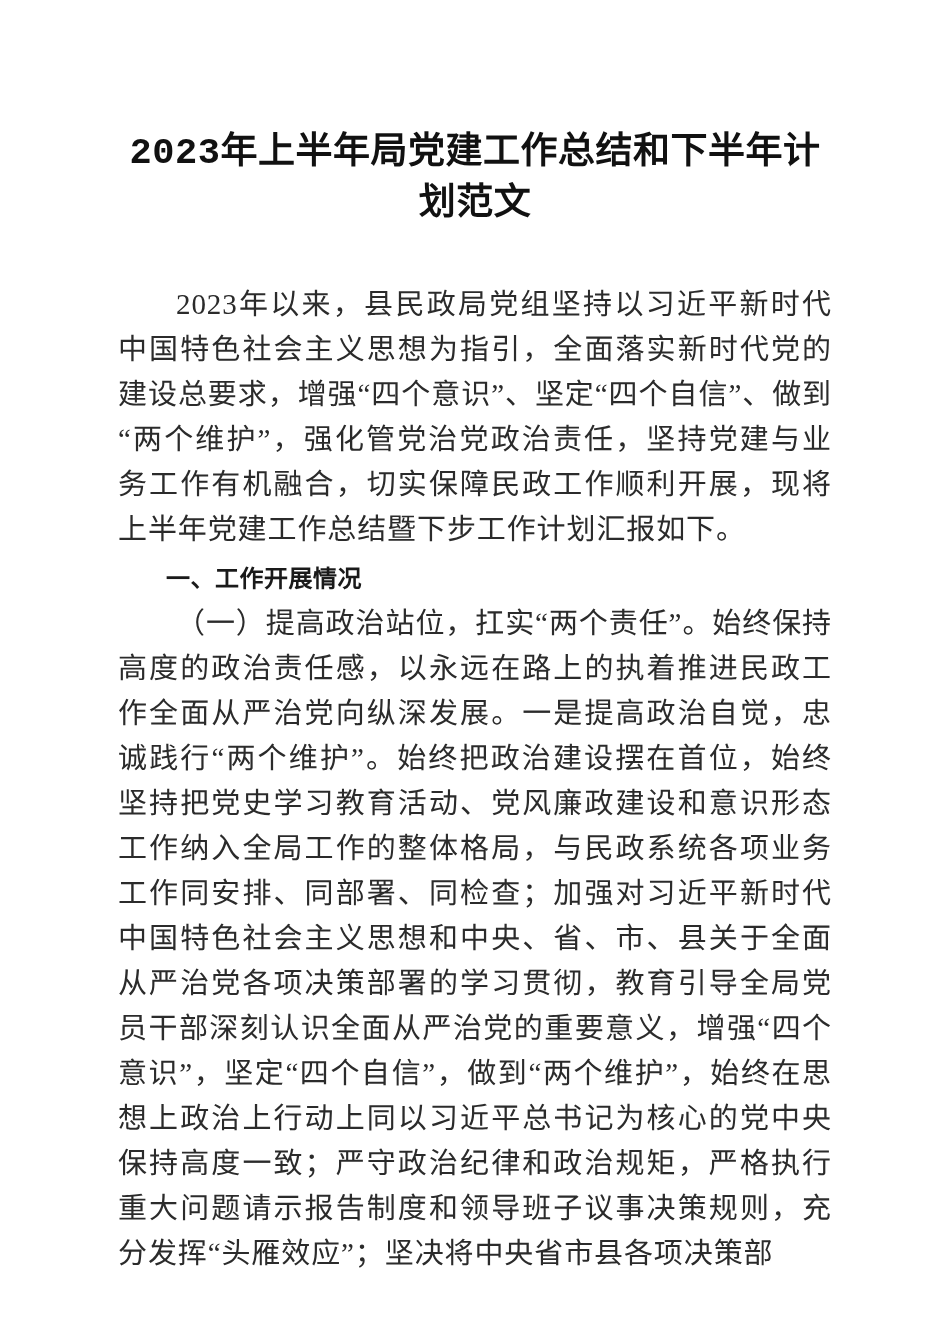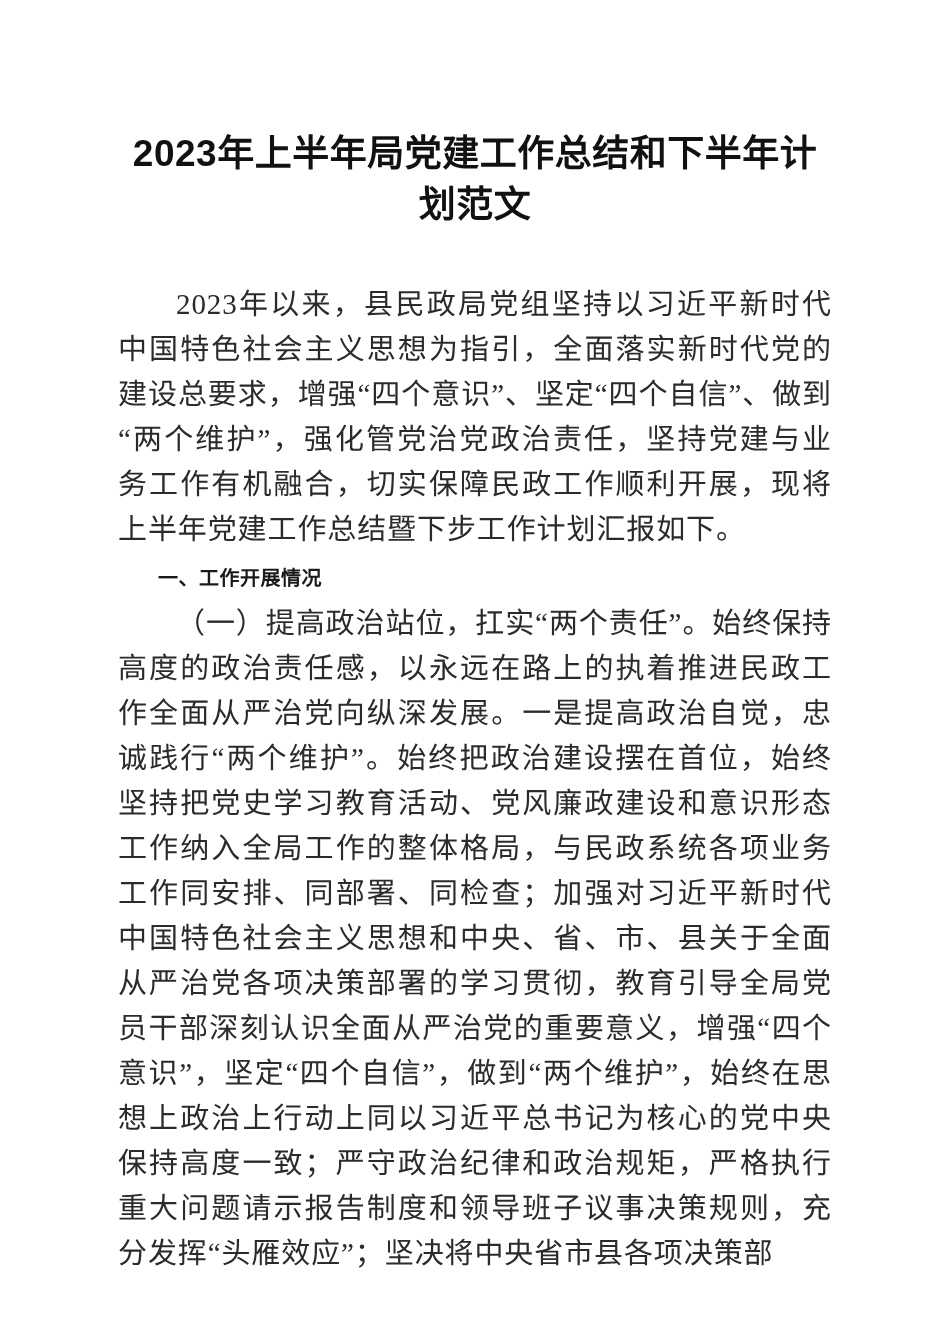--- a/index.html
+++ b/index.html
@@ -24,37 +24,37 @@
     left: 118px;
     top: 0;
     width: 714px;
   }
 
   
   .doc-title {
     margin: 0;
     padding-top: 128px;
     text-align: center;
-    font-family: Liberation Sans, sans-serif;
+    font-family: Liberation Mono, monospace;
     font-weight: 700;
     font-size: 37px;
     line-height: 51px;
     color: #111111;
     letter-spacing: 0.5px;
     -webkit-font-smoothing: antialiased;
   }
 
   
   .section-heading {
     margin: 0;
     padding-top: 4px;
     text-indent: 2em;
     font-family: "Liberation Sans", "DejaVu Sans", sans-serif;
     font-weight: 700;
-    font-size: 20px;
+    font-size: 24px;
     line-height: 45px;
     color: #1a1a1a;
     letter-spacing: 0.5px;
   }
 
   
   .para {
     margin: 0;
     text-indent: 2em;
     font-family: "Liberation Serif", "DejaVu Serif", serif;

